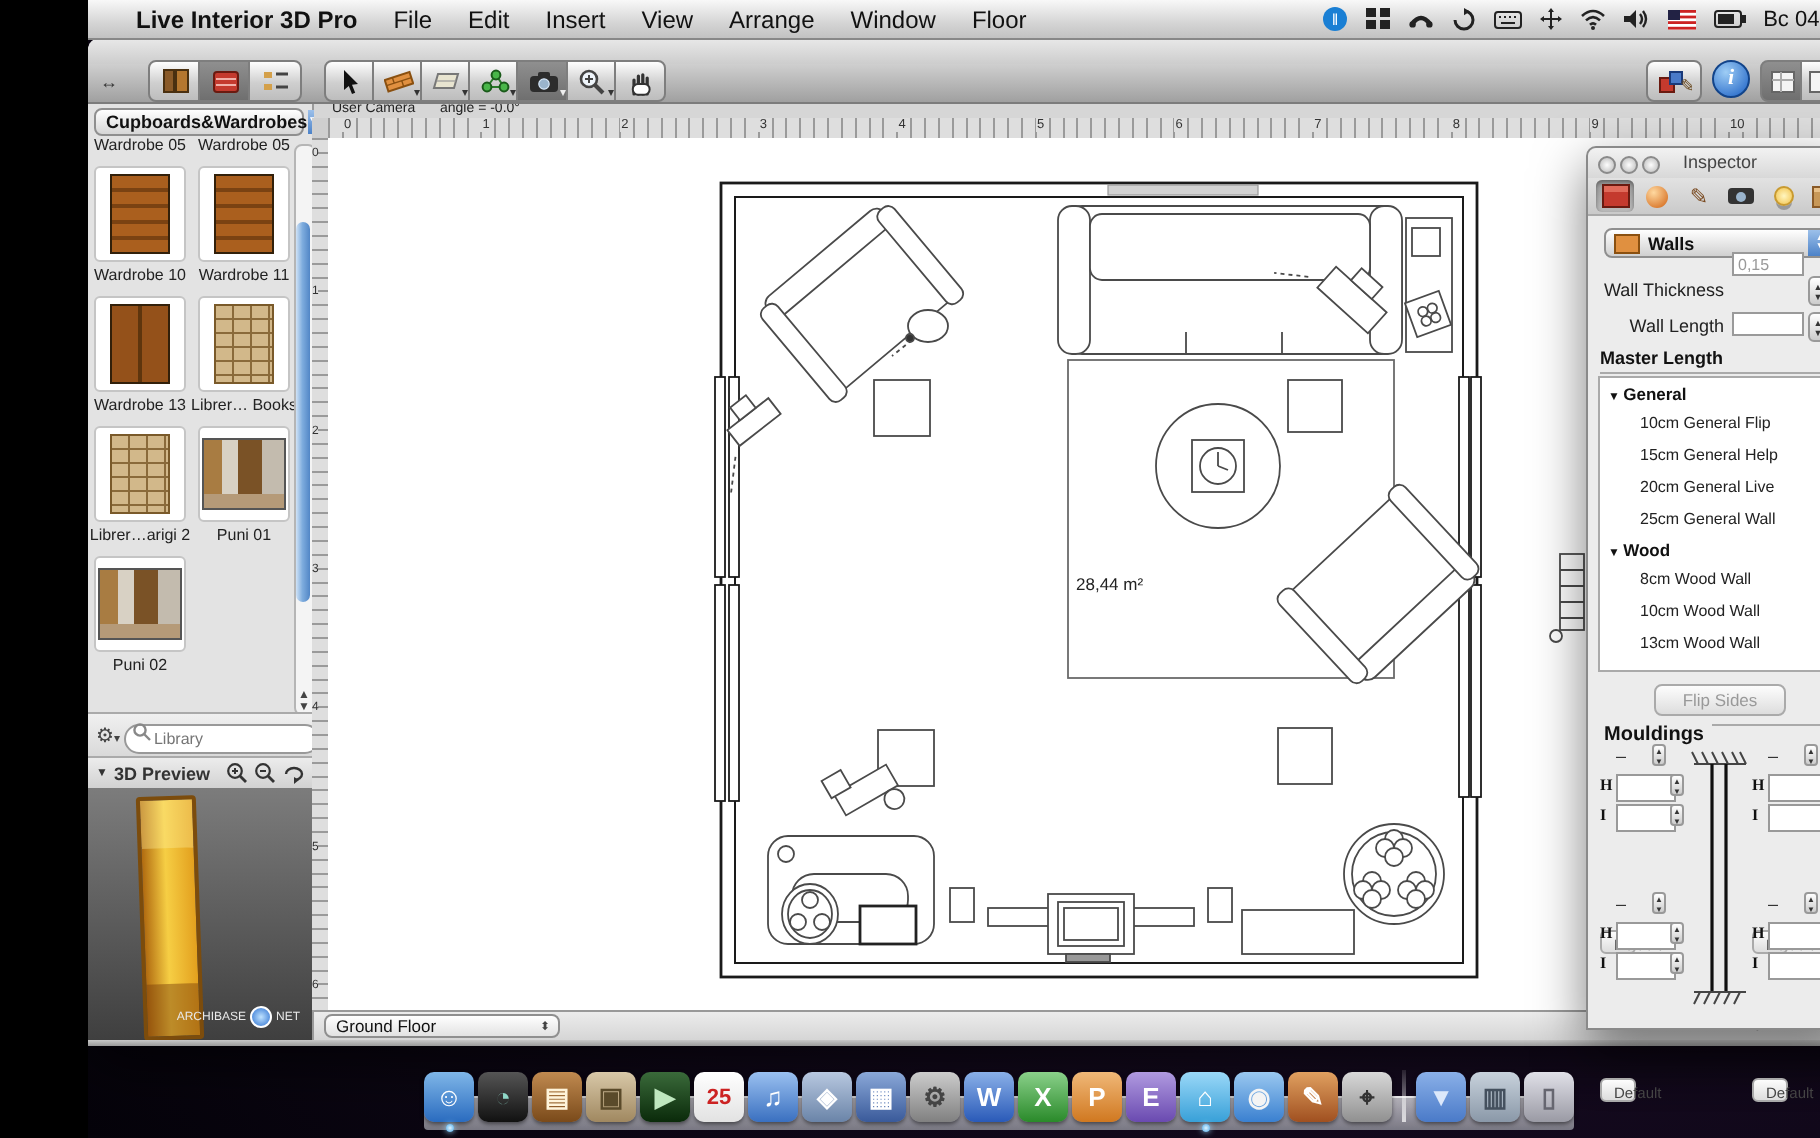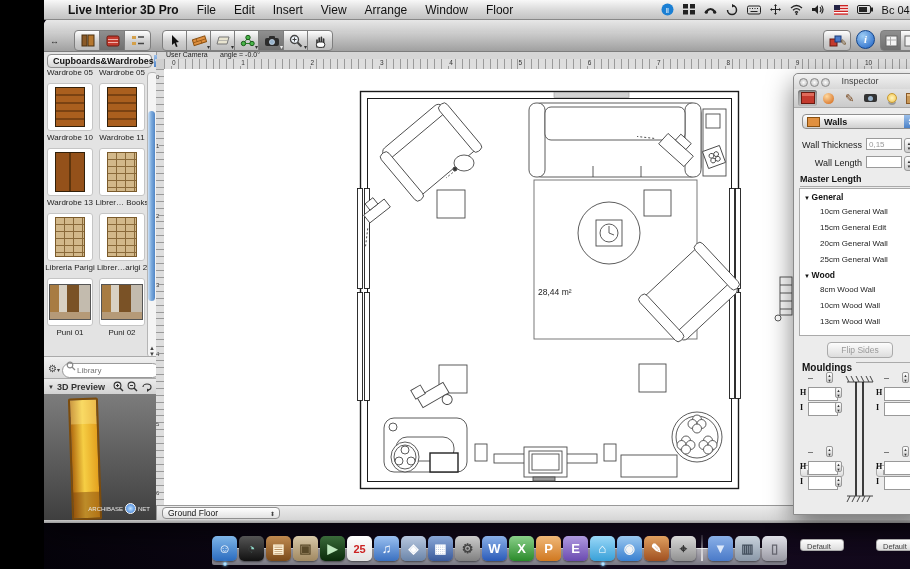--- a/index.html
+++ b/index.html
@@ -106,21 +106,21 @@
     background:linear-gradient(#fdfdfd,#ddd);font-size:8.5px;color:#999;text-align:center;line-height:14px;}
   .mouldhead{position:absolute;left:8px;top:288px;width:116px;font-weight:bold;font-size:10px;display:flex;gap:4px;}
   .mouldhead::after{content:"";flex:1;height:1px;background:#aaa;}
   .mblock{position:absolute;width:44px;}
   .mrow{position:relative;height:15px;}
   .mpop{position:absolute;left:8px;top:1px;font-size:9px;color:#333;}
   .mlabel{position:absolute;left:0;top:1px;font-size:8px;font-family:"Liberation Serif",serif;font-weight:bold;}
   .mfield{position:absolute;left:8px;top:0;width:24px;height:10px;border:1px solid #999;background:#fff;}
   .mspin{position:absolute;left:35px;top:0;width:7px;height:11px;border:1px solid #999;border-radius:2px;
     background:linear-gradient(#fff,#ccc);font-size:4px;line-height:4.5px;text-align:center;color:#333;padding-top:1px;box-sizing:border-box;}
-  .mdefault{position:absolute;left:0;width:44px;height:12px;border:1px solid #aaa;border-radius:3px;
+  .mdefault{position:absolute;left:0;width:18px;height:12px;border:1px solid #aaa;border-radius:3px;
     background:linear-gradient(#fdfdfd,#ddd);font-size:7.5px;color:#444;text-align:left;line-height:12px;}
   .grip{position:absolute;right:2px;bottom:2px;width:10px;height:10px;
     background:repeating-linear-gradient(135deg,#aaa 0 1px,rgba(0,0,0,0) 1px 3px);}
   
   .dockwrap{position:absolute;left:168px;top:533px;width:575px;height:34px;z-index:60;}
   .shelf{position:absolute;left:0;bottom:2px;width:100%;height:16px;
     background:linear-gradient(rgba(230,230,235,.75),rgba(140,140,150,.85));
     border-top:1px solid rgba(255,255,255,.8);border-radius:2px;}
   .dockicons{position:absolute;left:0;bottom:6px;width:100%;display:flex;justify-content:center;align-items:flex-end;gap:2px;}
   .dicon{width:25px;height:25px;border-radius:5px;display:flex;align-items:center;justify-content:center;
@@ -372,26 +372,20 @@
       <div class="cell">
         <div class="card">
           <div class="thumb bookshelf-icon"></div>
         </div>
         <div class="ilabel">Librer… Books</div>
       </div>
       <div class="cell">
         <div class="card">
           <div class="thumb bookshelf-icon"></div>
         </div>
-        <div class="ilabel">Libreria Parigi</div>
-      </div>
-      <div class="cell">
-        <div class="card">
-          <div class="thumb bookshelf-icon"></div>
-        </div>
         <div class="ilabel">Librer…arigi 2</div>
       </div>
       <div class="cell">
         <div class="card">
           <div class="thumb wallunit-icon"></div>
         </div>
         <div class="ilabel">Puni 01</div>
       </div>
       <div class="cell">
         <div class="card">
@@ -658,37 +652,37 @@
       <div class="itab">
           <div style="width:11px;height:9px;background:#c89858;border:1px solid #8a5a28;box-shadow:inset 0 2px 0 #e8c088;"></div>
         </div>
     </div>
     <div class="popup" style="left:8px;top:40px;width:116px;height:15px;padding-left:4px;box-sizing:border-box;font-size:9px;font-weight:bold;background:linear-gradient(#fff,#d0d0d0);">
       <span style="width:11px;height:8px;background:#e09040;border:1px solid #8a5010;margin-right:4px;display:inline-block;"></span>
       <span>Walls</span>
       <span class="cap" style="border-radius:0 3px 3px 0;">▲<span style="margin-top:-1px;">▼</span></span>
     </div>
     <span class="ilbl" style="left:6px;top:66px;width:62px;">Wall Thickness</span>
-    <input class="ifield" style="left: 72px; top: 64px;" value="0,15">
+    <input class="ifield" style="left: 72px; top: 52px;" value="0,15">
     <div class="spin" style="left:110px;top:64px;">
         <span>▲</span>
         <span>▼</span>
       </div>
     <span class="ilbl" style="left:6px;top:84px;width:62px;">Wall Length</span>
     <input class="ifield" style="left: 72px; top: 82px;" value="">
     <div class="spin" style="left:110px;top:82px;">
         <span>▲</span>
         <span>▼</span>
       </div>
     <div class="mwhead">Master Length</div>
     <div class="wlist">
         <div class="wl-group"><span style="font-size: 6px;">▼ </span><span>General</span></div>
-        <div class="wl-item"><span>10cm General Wall</span></div>
-        <div class="wl-item"><span>15cm General Edit</span></div>
-        <div class="wl-item"><span>20cm General Wall</span></div>
+        <div class="wl-item"><span>10cm General Flip</span></div>
+        <div class="wl-item"><span>15cm General Help</span></div>
+        <div class="wl-item"><span>20cm General Live</span></div>
         <div class="wl-item"><span>25cm General Wall</span></div>
         <div class="wl-group"><span style="font-size: 6px;">▼ </span><span>Wood</span></div>
         <div class="wl-item"><span>8cm Wood Wall</span></div>
         <div class="wl-item"><span>10cm Wood Wall</span></div>
         <div class="wl-item"><span>13cm Wood Wall</span></div>
       </div>
     <div class="vscroll" style="left:117px;top:116px;width:9px;height:142px;border:none;background:none;">
       <div class="vthumb" style="top:2px;height:112px;"></div>
       <div class="sarrows" style="left:0;bottom:0;width:8px;">▲<br>▼</div>
     </div>

